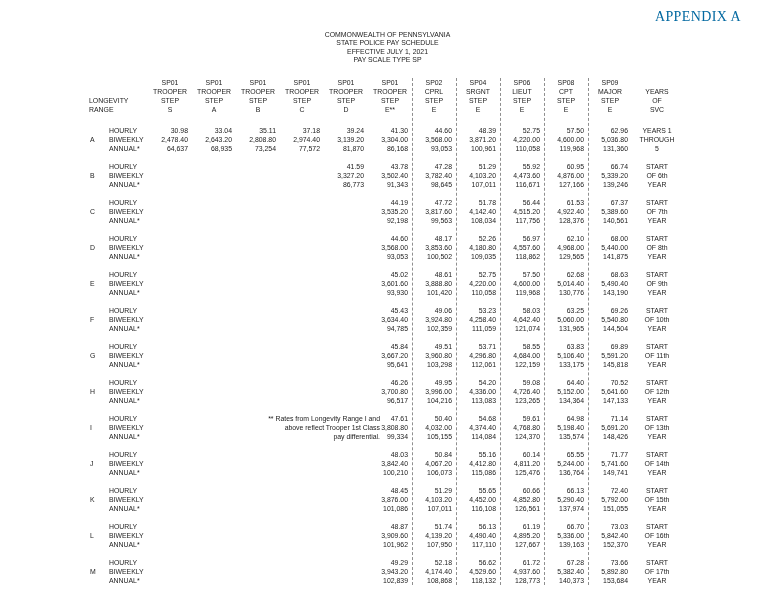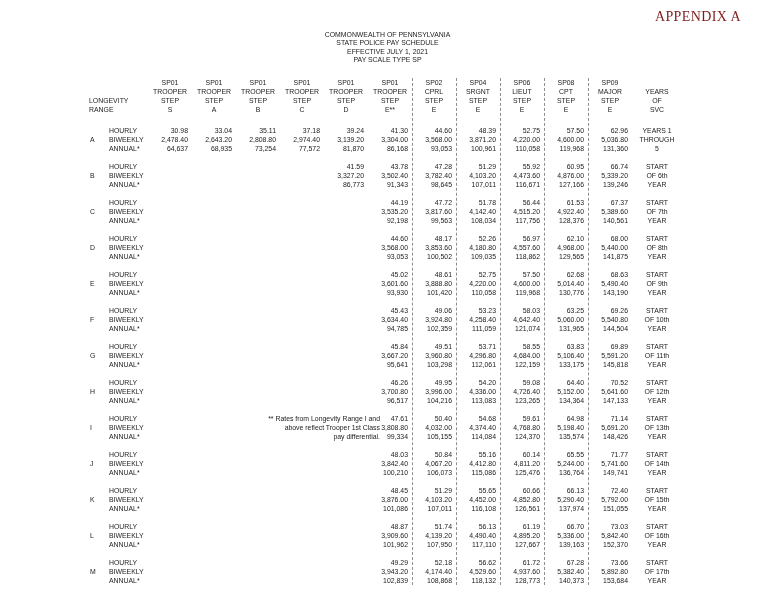--- a/index.html
+++ b/index.html
@@ -2,21 +2,21 @@
 <html><head>
 <meta charset="utf-8">
 <style>
   html,body { margin:0; padding:0; background:#e8e8e8; }
   .page {
     position:relative; width:775px; height:600px; background:#ffffff;
     font-family:"Liberation Sans", sans-serif; color:#222; overflow:hidden;
   }
   .appendix {
     position:absolute; top:9px; right:34px;
-    font-family:"Liberation Serif", serif; font-size:14px; letter-spacing:.4px; color:#7f1d1d;
+    font-family:"Liberation Serif", serif; font-size:14px; letter-spacing:.4px; color:#0369a1;
   }
   .title-block {
     position:absolute; top:31px; left:0; right:0; text-align:center;
     font-size:6.9px; line-height:8.4px; color:#222;
   }
   .grid {
     position:absolute; left:88px; top:78px;
     display:grid; grid-template-columns:18px 42px repeat(11,44px) 50px;
     font-size:6.9px; line-height:9px; color:#222;
   }

